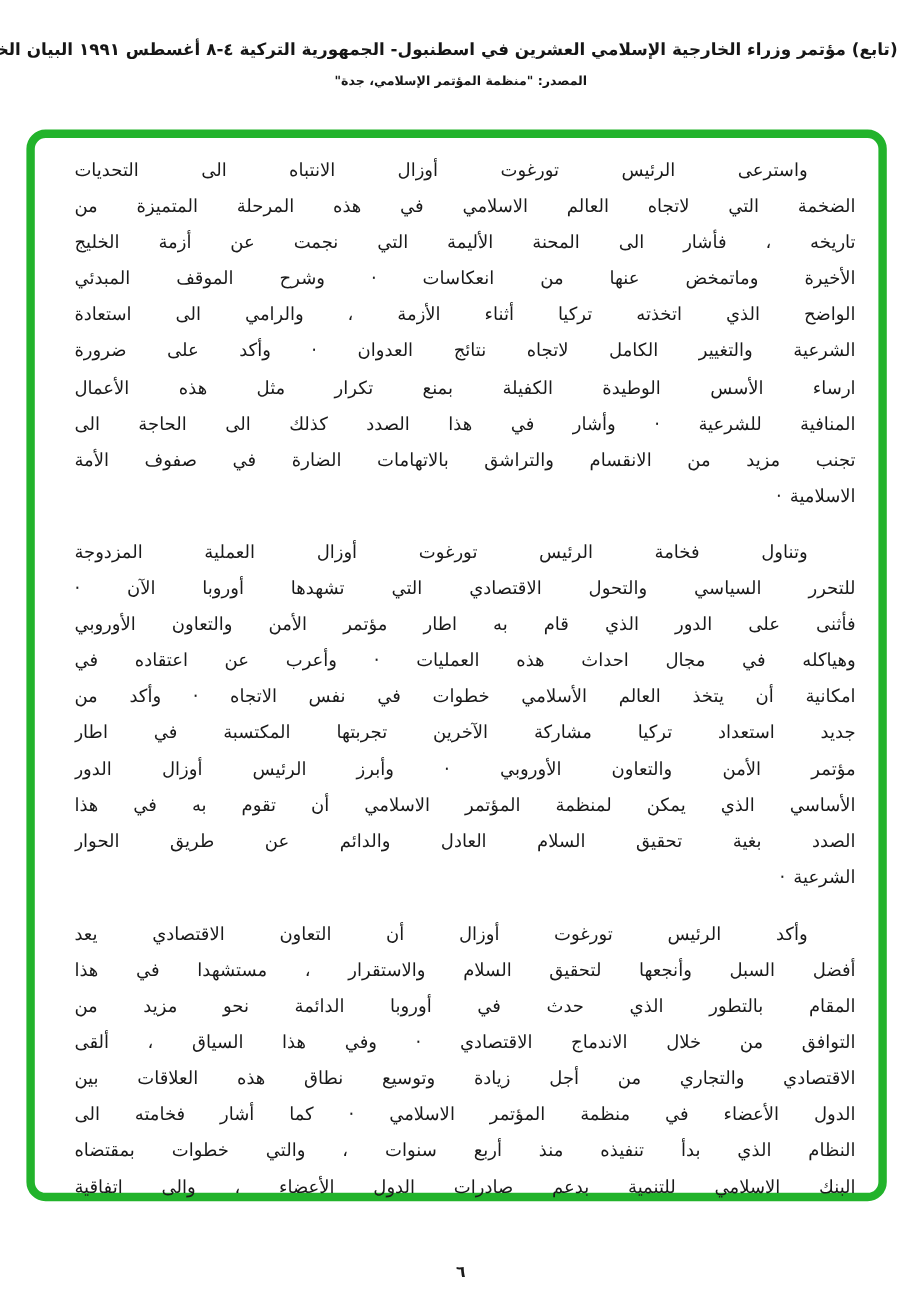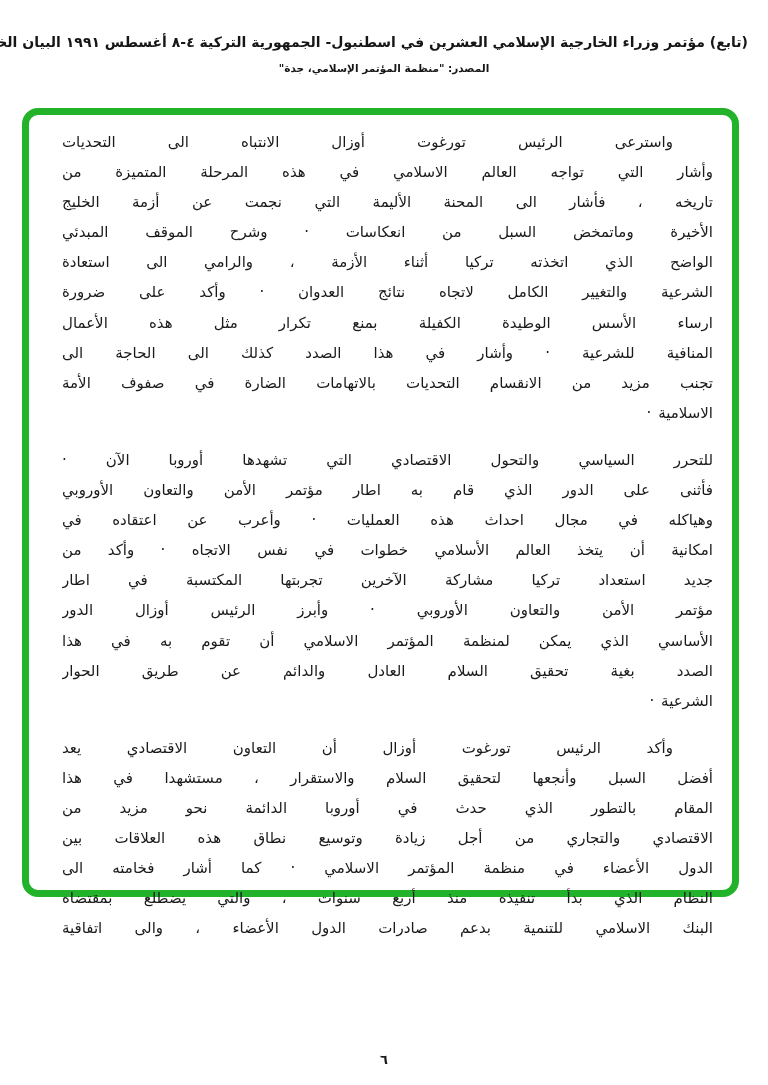--- a/index.html
+++ b/index.html
@@ -36,21 +36,21 @@
   .doc-source {
     margin-top: 9px;
     font-size: 10.5px;
     font-weight: bold;
   }
   .content-box {
     position: absolute;
     left: 22px;
     top: 108px;
     width: 717px;
-    height: 789px;
+    height: 893px;
     border: 7px solid #22b32b;
     border-radius: 16px;
     background: #ffffff;
   }
   .body-text {
     position: absolute;
     top: 12px;
     right: 19px;
     left: 33px;
     direction: rtl;
@@ -91,48 +91,50 @@
 
   <div class="header">
     <div class="doc-title">(تابع) مؤتمر وزراء الخارجية الإسلامي العشرين في اسطنبول- الجمهورية التركية ٤-٨ أغسطس ١٩٩١ البيان الختامي</div>
     <div class="doc-source">المصدر: "منظمة المؤتمر الإسلامي، جدة"</div>
   </div>
 
   <div class="content-box">
     <div class="body-text" id="body-text">
         <div class="paragraph">
           <div class="line first">واسترعى الرئيس تورغوت أوزال الانتباه الى التحديات</div>
-          <div class="line">وأشار التي تواجه العالم الاسلامي في هذه المرحلة المتميزة من</div>
+          <div class="line">الضخمة التي لاتجاه العالم الاسلامي في هذه المرحلة المتميزة من</div>
           <div class="line">تاريخه ، فأشار الى المحنة الأليمة التي نجمت عن أزمة الخليج</div>
-          <div class="line">الأخيرة وماتمخض السبل من انعكاسات · وشرح الموقف المبدئي</div>
+          <div class="line">الأخيرة وماتمخض عنها من انعكاسات · وشرح الموقف المبدئي</div>
           <div class="line">الواضح الذي اتخذته تركيا أثناء الأزمة ، والرامي الى استعادة</div>
           <div class="line">الشرعية والتغيير الكامل لاتجاه نتائج العدوان · وأكد على ضرورة</div>
           <div class="line">ارساء الأسس الوطيدة الكفيلة بمنع تكرار مثل هذه الأعمال</div>
           <div class="line">المنافية للشرعية · وأشار في هذا الصدد كذلك الى الحاجة الى</div>
-          <div class="line">تجنب مزيد من الانقسام التحديات بالاتهامات الضارة في صفوف الأمة</div>
+          <div class="line">تجنب مزيد من الانقسام والتراشق بالاتهامات الضارة في صفوف الأمة</div>
           <div class="line ragged">الاسلامية ·</div>
         </div>
         <div class="paragraph">
+          <div class="line first">وتناول فخامة الرئيس تورغوت أوزال العملية المزدوجة</div>
           <div class="line">للتحرر السياسي والتحول الاقتصادي التي تشهدها أوروبا الآن ·</div>
           <div class="line">فأثنى على الدور الذي قام به اطار مؤتمر الأمن والتعاون الأوروبي</div>
           <div class="line">وهياكله في مجال احداث هذه العمليات · وأعرب عن اعتقاده في</div>
           <div class="line">امكانية أن يتخذ العالم الأسلامي خطوات في نفس الاتجاه · وأكد من</div>
           <div class="line">جديد استعداد تركيا مشاركة الآخرين تجربتها المكتسبة في اطار</div>
           <div class="line">مؤتمر الأمن والتعاون الأوروبي · وأبرز الرئيس أوزال الدور</div>
           <div class="line">الأساسي الذي يمكن لمنظمة المؤتمر الاسلامي أن تقوم به في هذا</div>
           <div class="line">الصدد بغية تحقيق السلام العادل والدائم عن طريق الحوار</div>
           <div class="line ragged">الشرعية ·</div>
         </div>
         <div class="paragraph">
           <div class="line first">وأكد الرئيس تورغوت أوزال أن التعاون الاقتصادي يعد</div>
           <div class="line">أفضل السبل وأنجعها لتحقيق السلام والاستقرار ، مستشهدا في هذا</div>
           <div class="line">المقام بالتطور الذي حدث في أوروبا الدائمة نحو مزيد من</div>
+          <div class="line">التوافق من خلال الاندماج الاقتصادي · وفي هذا السياق ، ألقى</div>
           <div class="line">الاقتصادي والتجاري من أجل زيادة وتوسيع نطاق هذه العلاقات بين</div>
           <div class="line">الدول الأعضاء في منظمة المؤتمر الاسلامي · كما أشار فخامته الى</div>
-          <div class="line">النظام الذي بدأ تنفيذه منذ أربع سنوات ، والتي يضطلع بمقتضاه</div>
+          <div class="line">النظام الذي بدأ تنفيذه منذ أربع سنوات ، والتي خطوات بمقتضاه</div>
           <div class="line">البنك الاسلامي للتنمية بدعم صادرات الدول الأعضاء ، والى اتفاقية</div>
         </div>
       </div>
   </div>
 
   <div class="page-footer">
     <span class="page-number">٦</span>
   </div>
 
 </div>

